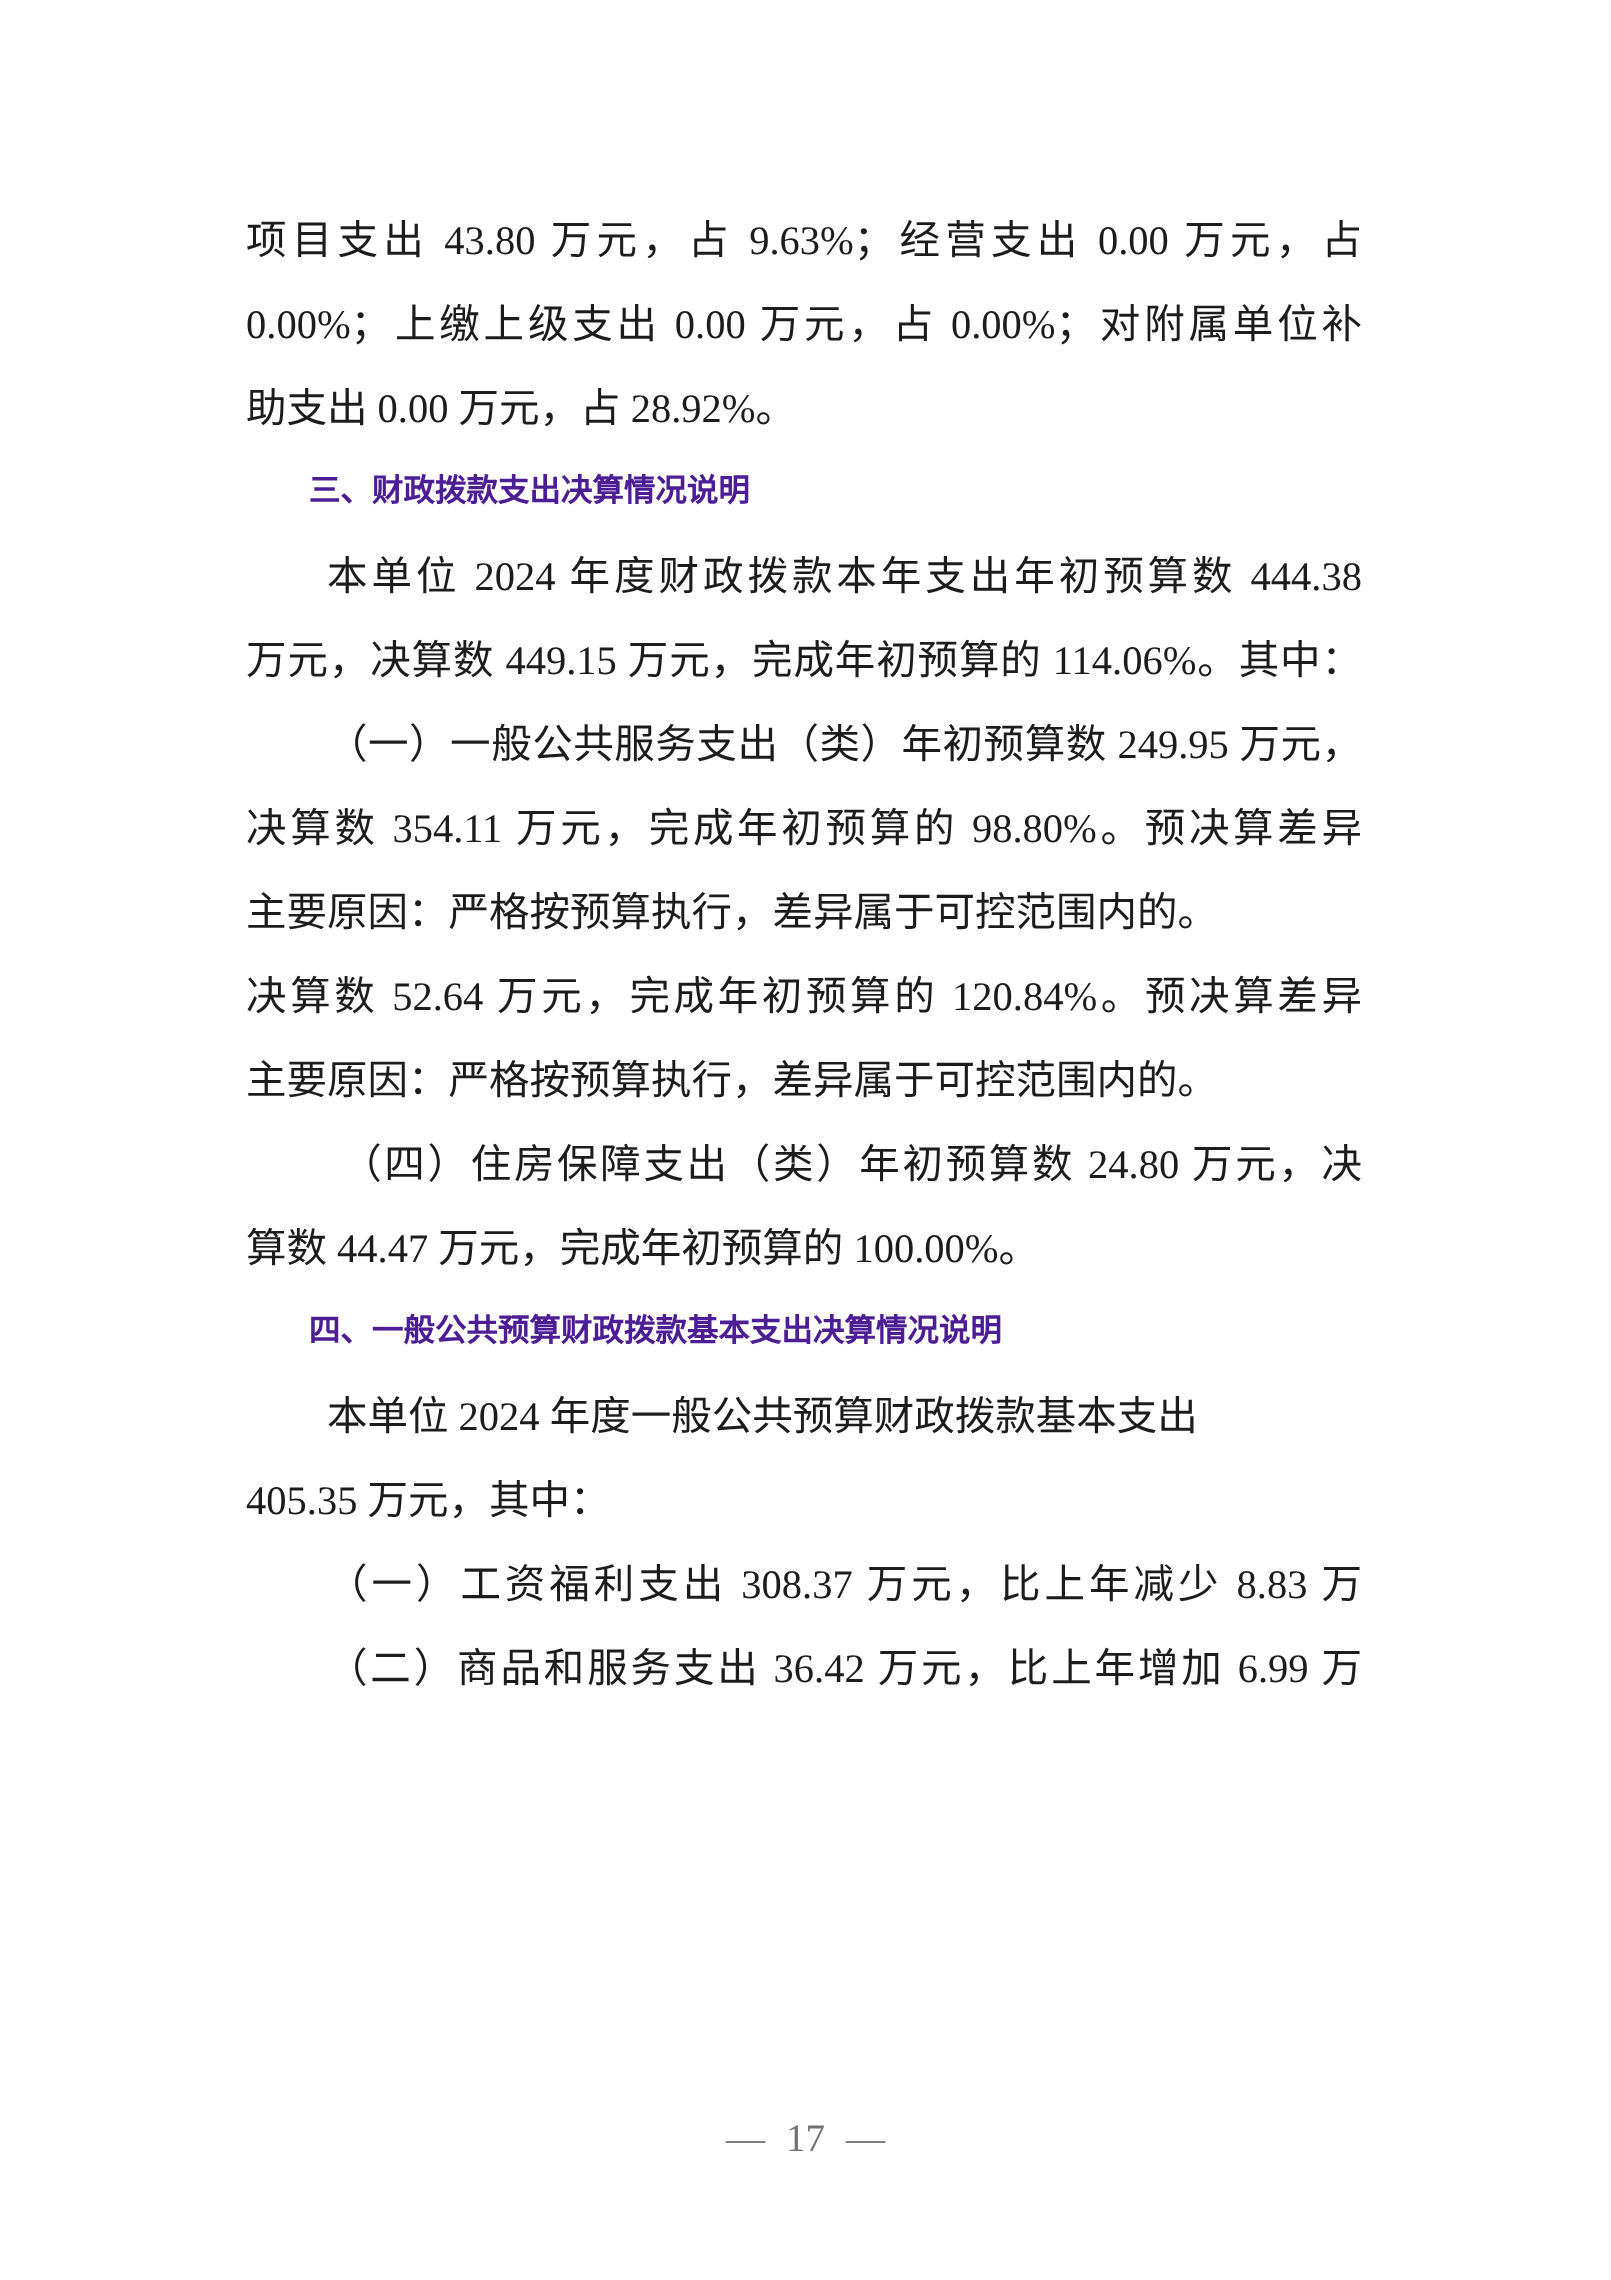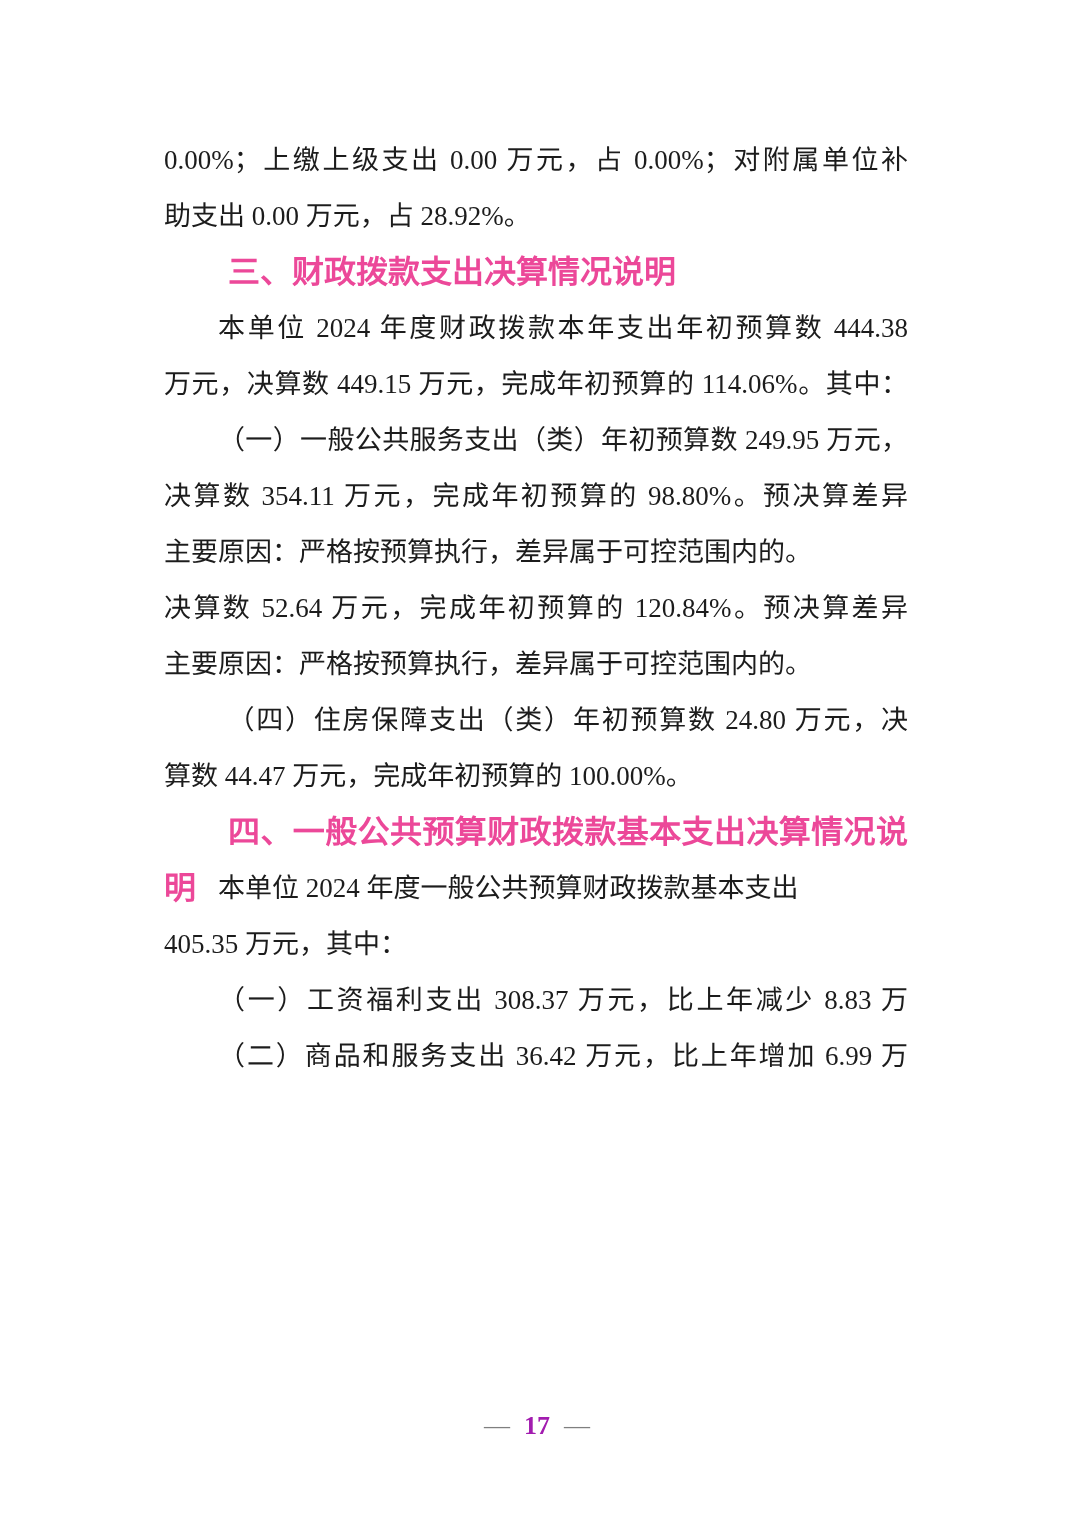--- a/index.html
+++ b/index.html
@@ -37,51 +37,51 @@
   
   .line.endline { text-align-last: left; }
   
   .ind-none { text-indent: 0; }
   .ind-two { text-indent: 2em; }
   .ind-two-wide { text-indent: 2.35em; }
   
   .paragraph.heading .line {
     font-family: "Liberation Sans", "DejaVu Sans", sans-serif;
     font-weight: bold;
-    font-size: 32px;
-    color: #ec4899;
+    font-size: 21px;
+    color: #4c1d95;
   }
   .page-footer {
     position: absolute;
     left: 0;
     right: 0;
     top: 1406px;
     height: 40px;
     line-height: 40px;
     text-align: center;
     font-size: 26px;
     color: #1c1c1c;
   }
   .page-footer .dash {
     color: #7f7f7f;
     padding: 0 14px;
     letter-spacing: 0;
   }
   .page-footer .page-num {
-    color: #a21caf;
-    font-weight: bold;
+    color: #737373;
   }
 </style>
 </head>
 <body>
 
 <div class="page">
   <div class="doc-content">
 
   <div class="paragraph body">
+        <div class="line fill ind-none">项目支出 43.80 万元，占 9.63%；经营支出 0.00 万元，占</div>
         <div class="line fill ind-none">0.00%；上缴上级支出 0.00 万元，占 0.00%；对附属单位补</div>
         <div class="line endline ind-none">助支出 0.00 万元，占 28.92%。</div>
       </div>
       <div class="paragraph heading">
         <div class="line endline ind-two">三、财政拨款支出决算情况说明</div>
       </div>
       <div class="paragraph body">
         <div class="line fill ind-two">本单位 2024 年度财政拨款本年支出年初预算数 444.38</div>
         <div class="line fill ind-none">万元，决算数 449.15 万元，完成年初预算的 114.06%。其中：</div>
       </div>

